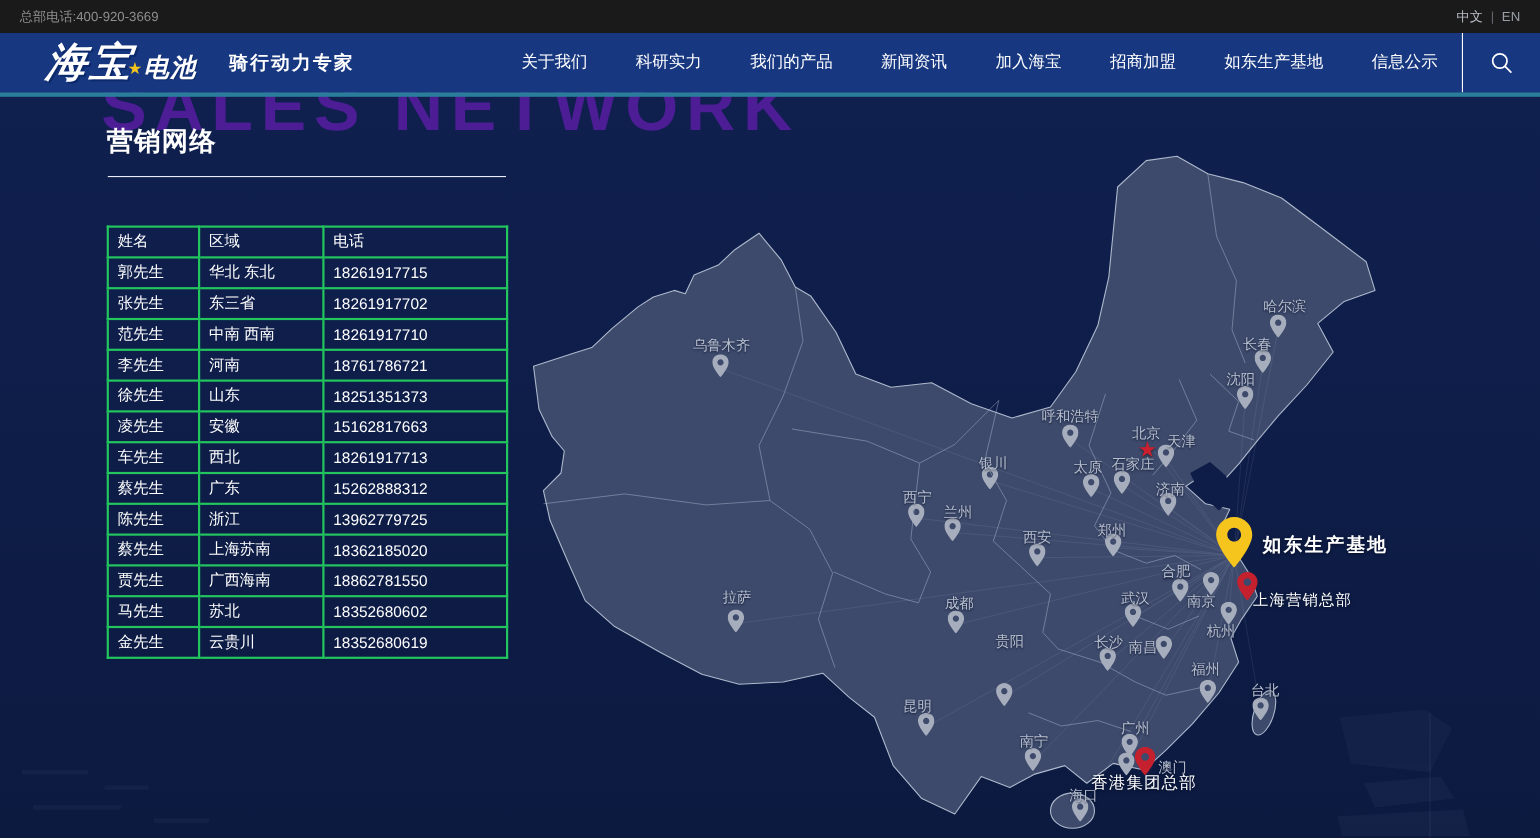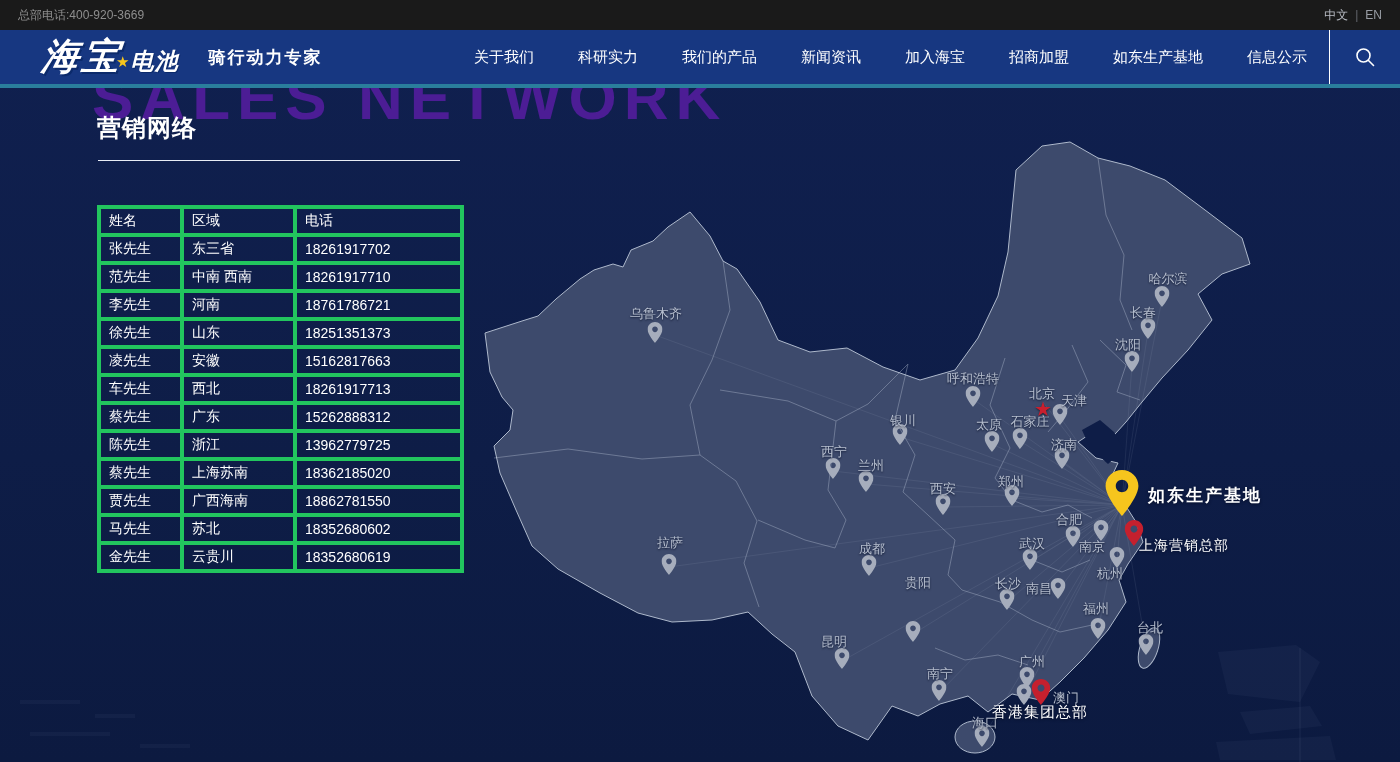--- a/index.html
+++ b/index.html
@@ -38,21 +38,21 @@
   .teal-line{ position:absolute; top:84px; left:0; width:1400px; height:4px; background:#2a7e9c; z-index:20; }
   
   .watermark{
     position:absolute; left:92px; top:62px; z-index:1;
     font-size:62px; font-weight:bold; letter-spacing:7px; color:#4c1d95; white-space:nowrap;text-align:right;
   }
   .page-title{ position:absolute; left:97px; top:112px; z-index:6; color:#fff; font-size:24px; font-weight:bold; letter-spacing:1px; }
   .title-rule{ position:absolute; left:98px; top:160px; width:362px; height:1px; background:#e9edf5; z-index:6; }
   table.contact{ position:absolute; left:97px; top:205px; z-index:6; border-collapse:collapse; }
   table.contact th, table.contact td{
-    border:4px solid #22c55e; color:#ffffff; font-size:14px; font-weight:normal;
+    border:2px solid #22c55e; color:#ffffff; font-size:14px; font-weight:normal;
     height:28px; padding:0 6px 0 8px; text-align:left; white-space:nowrap;
   }
   
   .map-svg{ position:absolute; left:0; top:0; z-index:2; }
   .marker-layer{ position:absolute; left:0; top:0; width:1400px; height:762px; z-index:3; pointer-events:none; }
   .pin{ position:absolute; transform:translate(-50%,-100%); }
   .star-marker{ position:absolute; transform:translate(-50%,-55%); color:#c91f2e; font-size:20px;
     text-shadow:0 1px 2px rgba(0,0,0,.5); line-height:1; }
   .city-label{ position:absolute; transform:translate(-50%,-50%); color:#b7bfcf; font-size:13px;
     white-space:nowrap; text-shadow:0 1px 2px rgba(5,12,35,.8); }
@@ -159,20 +159,25 @@
     </colgroup>
   <thead>
       <tr>
         <th>姓名</th>
         <th>区域</th>
         <th>电话</th>
       </tr>
     </thead>
   <tbody>
       <tr>
+        <td>郭先生</td>
+        <td>华北 东北</td>
+        <td>18261917715</td>
+      </tr>
+      <tr>
         <td>张先生</td>
         <td>东三省</td>
         <td>18261917702</td>
       </tr>
       <tr>
         <td>范先生</td>
         <td>中南 西南</td>
         <td>18261917710</td>
       </tr>
       <tr>

